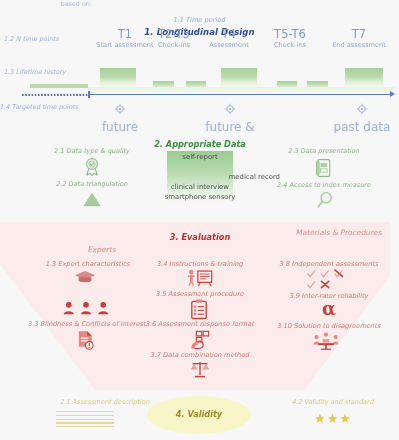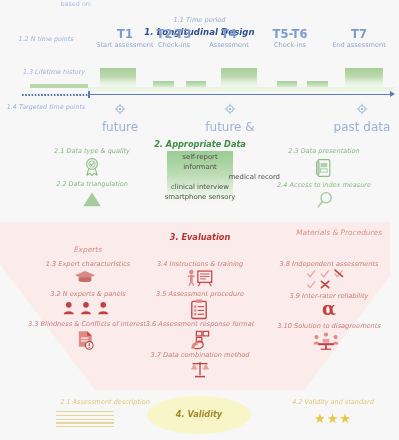--- a/index.html
+++ b/index.html
@@ -12,28 +12,28 @@
   }
   #root{position:relative;width:399px;height:440px;}
 
   
   #sec1{position:absolute;left:0;top:0;width:399px;height:133px;background:#f7f7f7;}
   #s1-title{position:absolute;left:0;top:3px;width:399px;text-align:center;
      font-size:8.5px;font-weight:bold;font-style:italic;color:#2f4d8a;letter-spacing:.1px;margin-top:24px;}
   #s1-sub{position:absolute;left:0;top:16px;width:399px;text-align:center;
      font-size:6.6px;font-style:italic;color:#90a9d4;}
 
-  .lbl-left{position:absolute;font-size:6.4px;font-style:italic;color:#9db2d8;text-align:center;}
+  .lbl-left{position:absolute;font-size:6.4px;font-style:italic;color:#9db2d8;text-align:left;}
   #l12{left:4px;top:35px;width:84px;}
-  #l13{left:12px;top:68px;width:84px;}
+  #l13{left:4px;top:68px;width:84px;}
   #l14{left:0px;top:103px;width:92px;}
   #l14b{left:0px;top:116px;width:92px;font-size:6.4px;font-style:normal;color:#a9bcdd;text-align:right;}
 
   .tp{position:absolute;text-align:center;}
-  .tp .big{font-size:11.5px;color:#7d9bd0;line-height:13px;font-weight:700;}
+  .tp .big{font-size:11.5px;color:#7d9bd0;line-height:13px;font-weight:400;}
   .tp .small{font-size:6.6px;color:#8fa7d2;line-height:9px;}
 
   
   .bar{position:absolute;
       background:linear-gradient(to bottom,#a8cf9a 0%,#bcd9ae 45%,#e6f2df 78%,#f1f8ec 100%);}
   .bar.flat{background:linear-gradient(to bottom,#a8cf9a 0%,#c2ddb5 60%,#dcecd3 100%);}
   #lifebase{position:absolute;left:88px;top:86.5px;width:307px;height:5px;
       background:linear-gradient(to bottom,#e9f4e2,#f0f8ea);}
   #leftbar{position:absolute;left:30px;top:84px;width:58px;height:4px;background:#b9d9ab;}
 
@@ -168,21 +168,20 @@
       <div class="cap">past data</div>
     </div>
   </div>
 
   <div id="sec2">
 
     <div id="s2-title">2. Appropriate Data</div>
 
     <div id="databox"></div>
     <div class="dbrow" style="top:20px;">self-report</div>
-    <div class="dbrow" style="top:30px;">informant</div>
     <div class="dbrow" style="top:40px;text-align:right;">medical record</div>
     <div class="dbrow" style="top:50px;">clinical interview</div>
     <div class="dbrow" style="top:60px;">smartphone sensory</div>
 
     <div class="s2lab" style="left:22px;top:14px;width:140px;">2.1 Data type &amp; quality</div>
     <div class="s2icon" style="left:83px;top:24px;">
       <svg width="18" height="20" viewBox="0 0 24 26">
         <circle cx="12" cy="9" r="7.2" fill="none" stroke="#8fbd87" stroke-width="1.5"></circle>
         <circle cx="12" cy="9" r="4.3" fill="none" stroke="#8fbd87" stroke-width="1.1"></circle>
         <path d="M9.6 9.1 L11.3 10.9 L14.6 7.1" fill="none" stroke="#8fbd87" stroke-width="1.4" stroke-linecap="round"></path>
@@ -211,31 +210,30 @@
         <circle cx="13.5" cy="9" r="6.8" fill="none" stroke="#9fc996" stroke-width="1.7"></circle>
         <line x1="8.7" y1="14" x2="3" y2="21" stroke="#9fc996" stroke-width="1.7" stroke-linecap="round"></line>
       </svg>
     </div>
   </div>
 
   <div id="sec3wrap">
     <div id="sec3bg"></div>
     <div id="s3-title">3. Evaluation</div>
 
-    <div class="s3head" style="left:28px;top:23px;width:120px;">Experts</div>
+    <div class="s3head" style="left:42px;top:23px;width:120px;">Experts</div>
     <div class="s3head" style="left:182px;top:6px;width:200px;text-align:right;">Materials &amp; Procedures</div>
 
     <div class="s3lab" style="left:14px;top:38px;width:148px;">1.3 Expert characteristics</div>
     <div class="s3icon" style="left:74px;top:47px;">
       <svg width="22" height="16" viewBox="0 0 26 18">
         <path d="M13 2 L25 7 L13 12 L1 7 Z" fill="#d98a86"></path>
         <path d="M5.5 9.2 L5.5 13.5 C5.5 15.6 20.5 15.6 20.5 13.5 L20.5 9.2" fill="#c96b66"></path>
       </svg>
     </div>
-    <div class="s3lab" style="left:14px;top:68px;width:148px;">3.2 N experts &amp; panels</div>
     <div class="s3icon" style="left:63px;top:78px;">
       <svg width="46" height="14" viewBox="0 0 56 16">
         <g fill="#c4413f">
           <circle cx="7" cy="4.2" r="3.4"></circle>
             <path d="M0.8 15.5 C0.8 10.6 13.2 10.6 13.2 15.5 Z"></path>
           <circle cx="28" cy="4.2" r="3.4"></circle>
             <path d="M21.8 15.5 C21.8 10.6 34.2 10.6 34.2 15.5 Z"></path>
           <circle cx="49" cy="4.2" r="3.4"></circle>
             <path d="M42.8 15.5 C42.8 10.6 55.2 10.6 55.2 15.5 Z"></path>
         </g>

